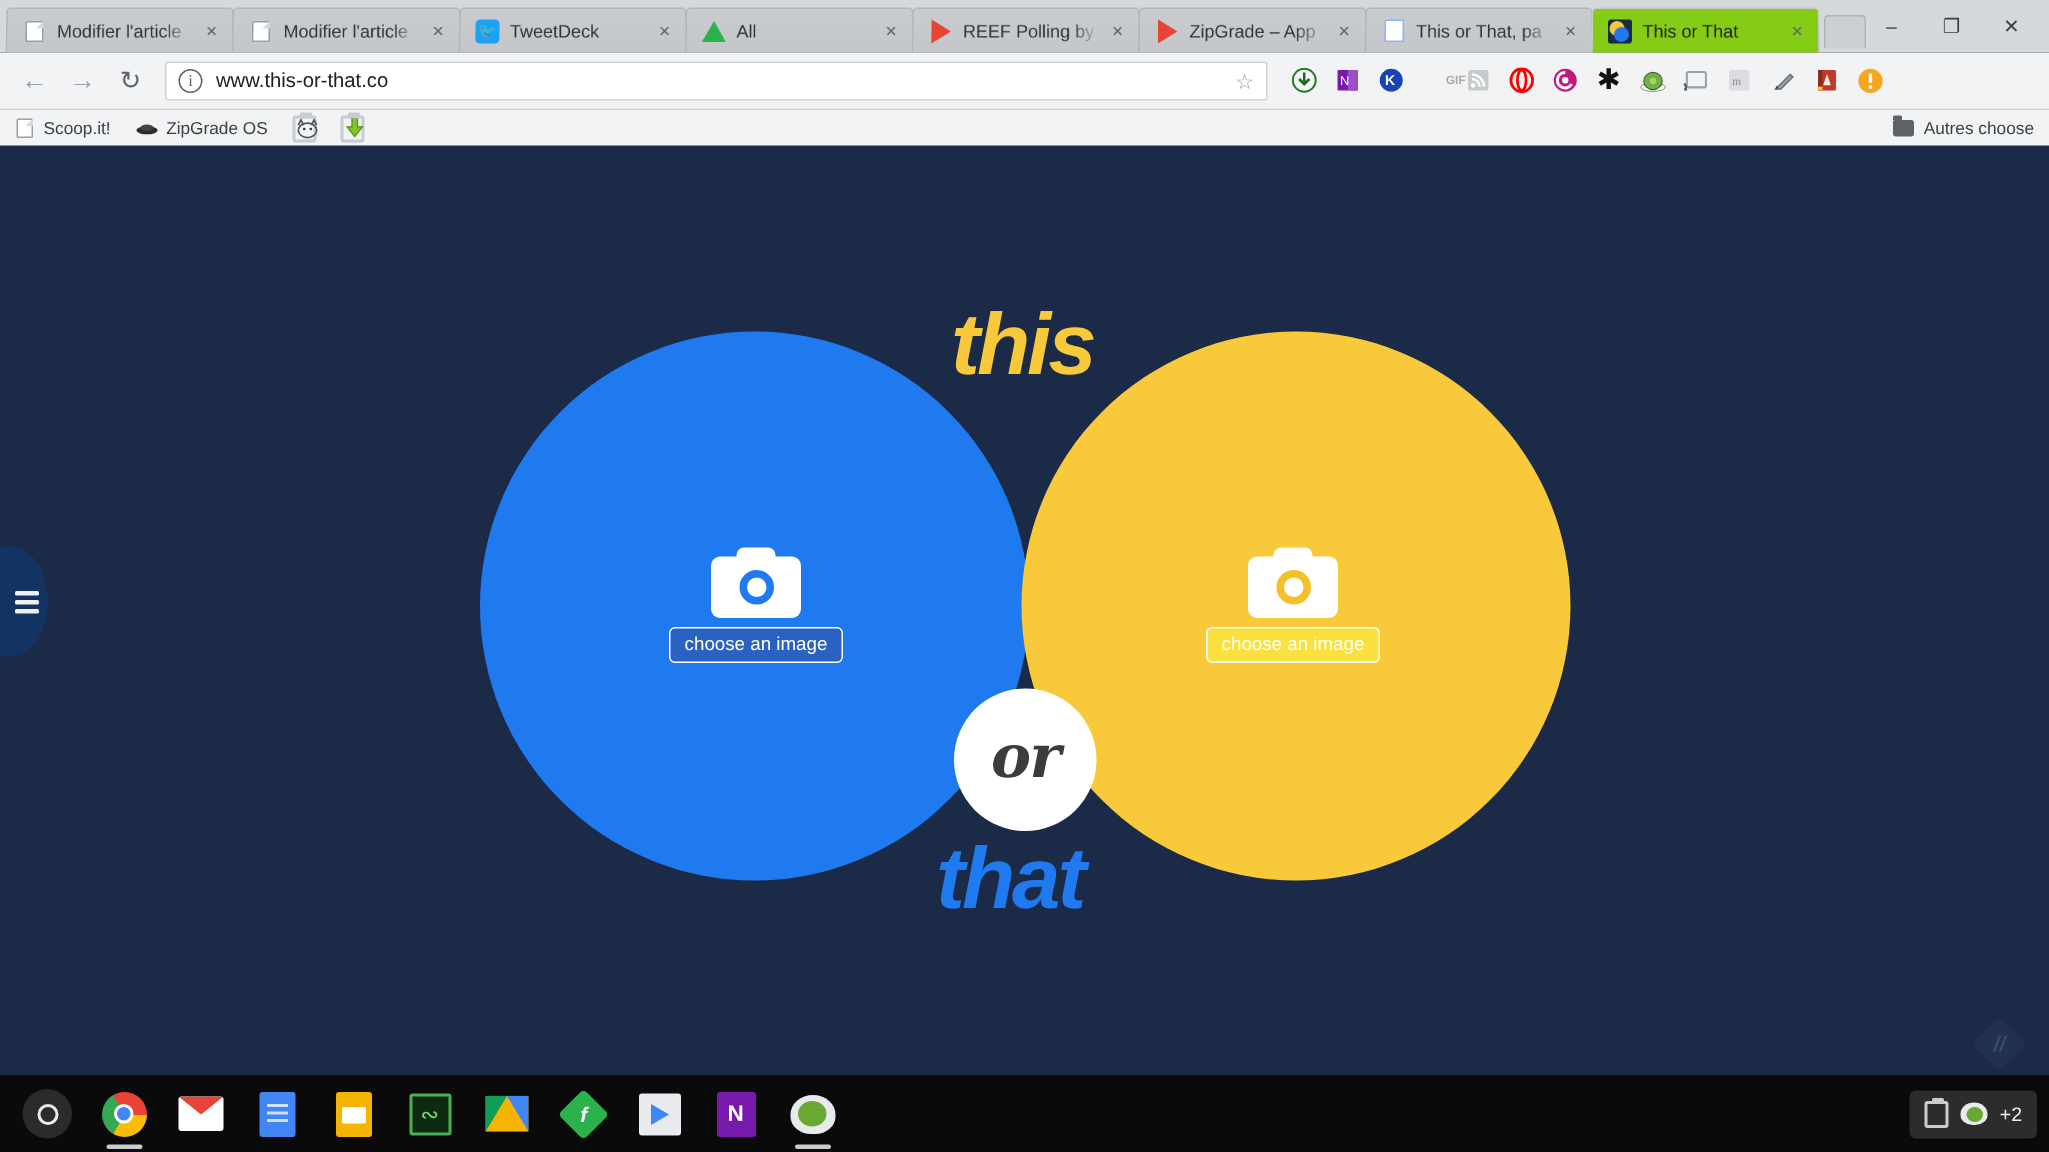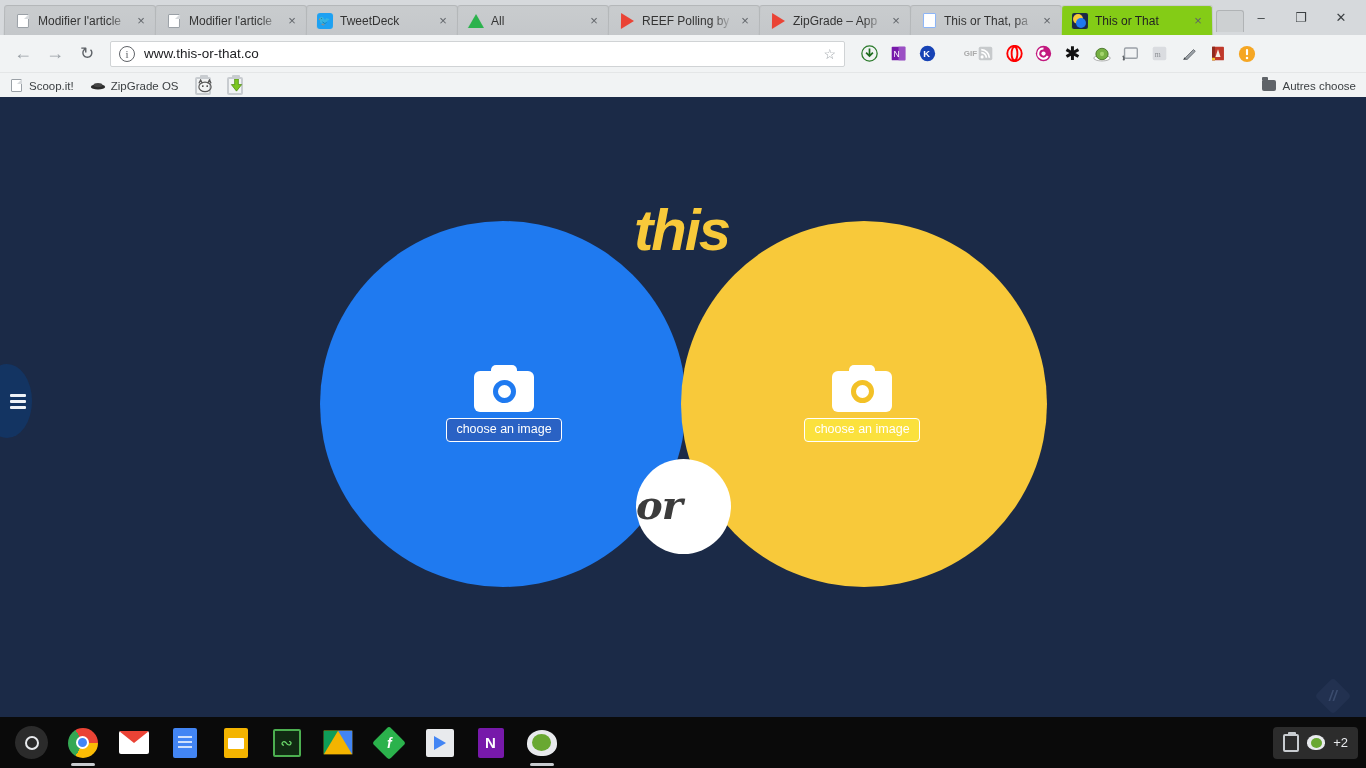--- a/index.html
+++ b/index.html
@@ -135,21 +135,21 @@
   .circle {
     position: absolute; border-radius: 50%;
   }
   .circle.blue  { width: 366px; height: 366px; left: 320px; top: 124px; background: #1f7af0; }
   .circle.yellow{ width: 366px; height: 366px; left: 681px; top: 124px; background: #f8c93a; }
 
   .orbadge {
     position: absolute; left: 636px; top: 362px;
     width: 95px; height: 95px; border-radius: 50%;
     background: #ffffff; display: flex;
-    align-items: center; z-index: 6;
+    align-items: center; justify-content: center; z-index: 6;
   }
   .orbadge span {
     font-family: "DejaVu Serif", serif;
     font-style: italic; font-weight: bold;
     font-size: 40px; color: #3c3c3c; letter-spacing: -1px;
     line-height: 1; transform: translateY(-2px);
   }
 
   .word {
     position: absolute; z-index: 7;
@@ -505,20 +505,21 @@
       <span>Autres choose</span>
     </div>
   </div>
 
   <div class="page">
 
     <div class="circle blue"></div>
     <div class="circle yellow"></div>
 
     <div class="word this">this</div>
+    <div class="word that">that</div>
 
     <div class="orbadge">
       <span>or</span>
     </div>
 
     <div class="chooser left">
       <div class="cam">
         <div class="bump"></div>
           <div class="body"></div>
           <div class="lens"></div>

